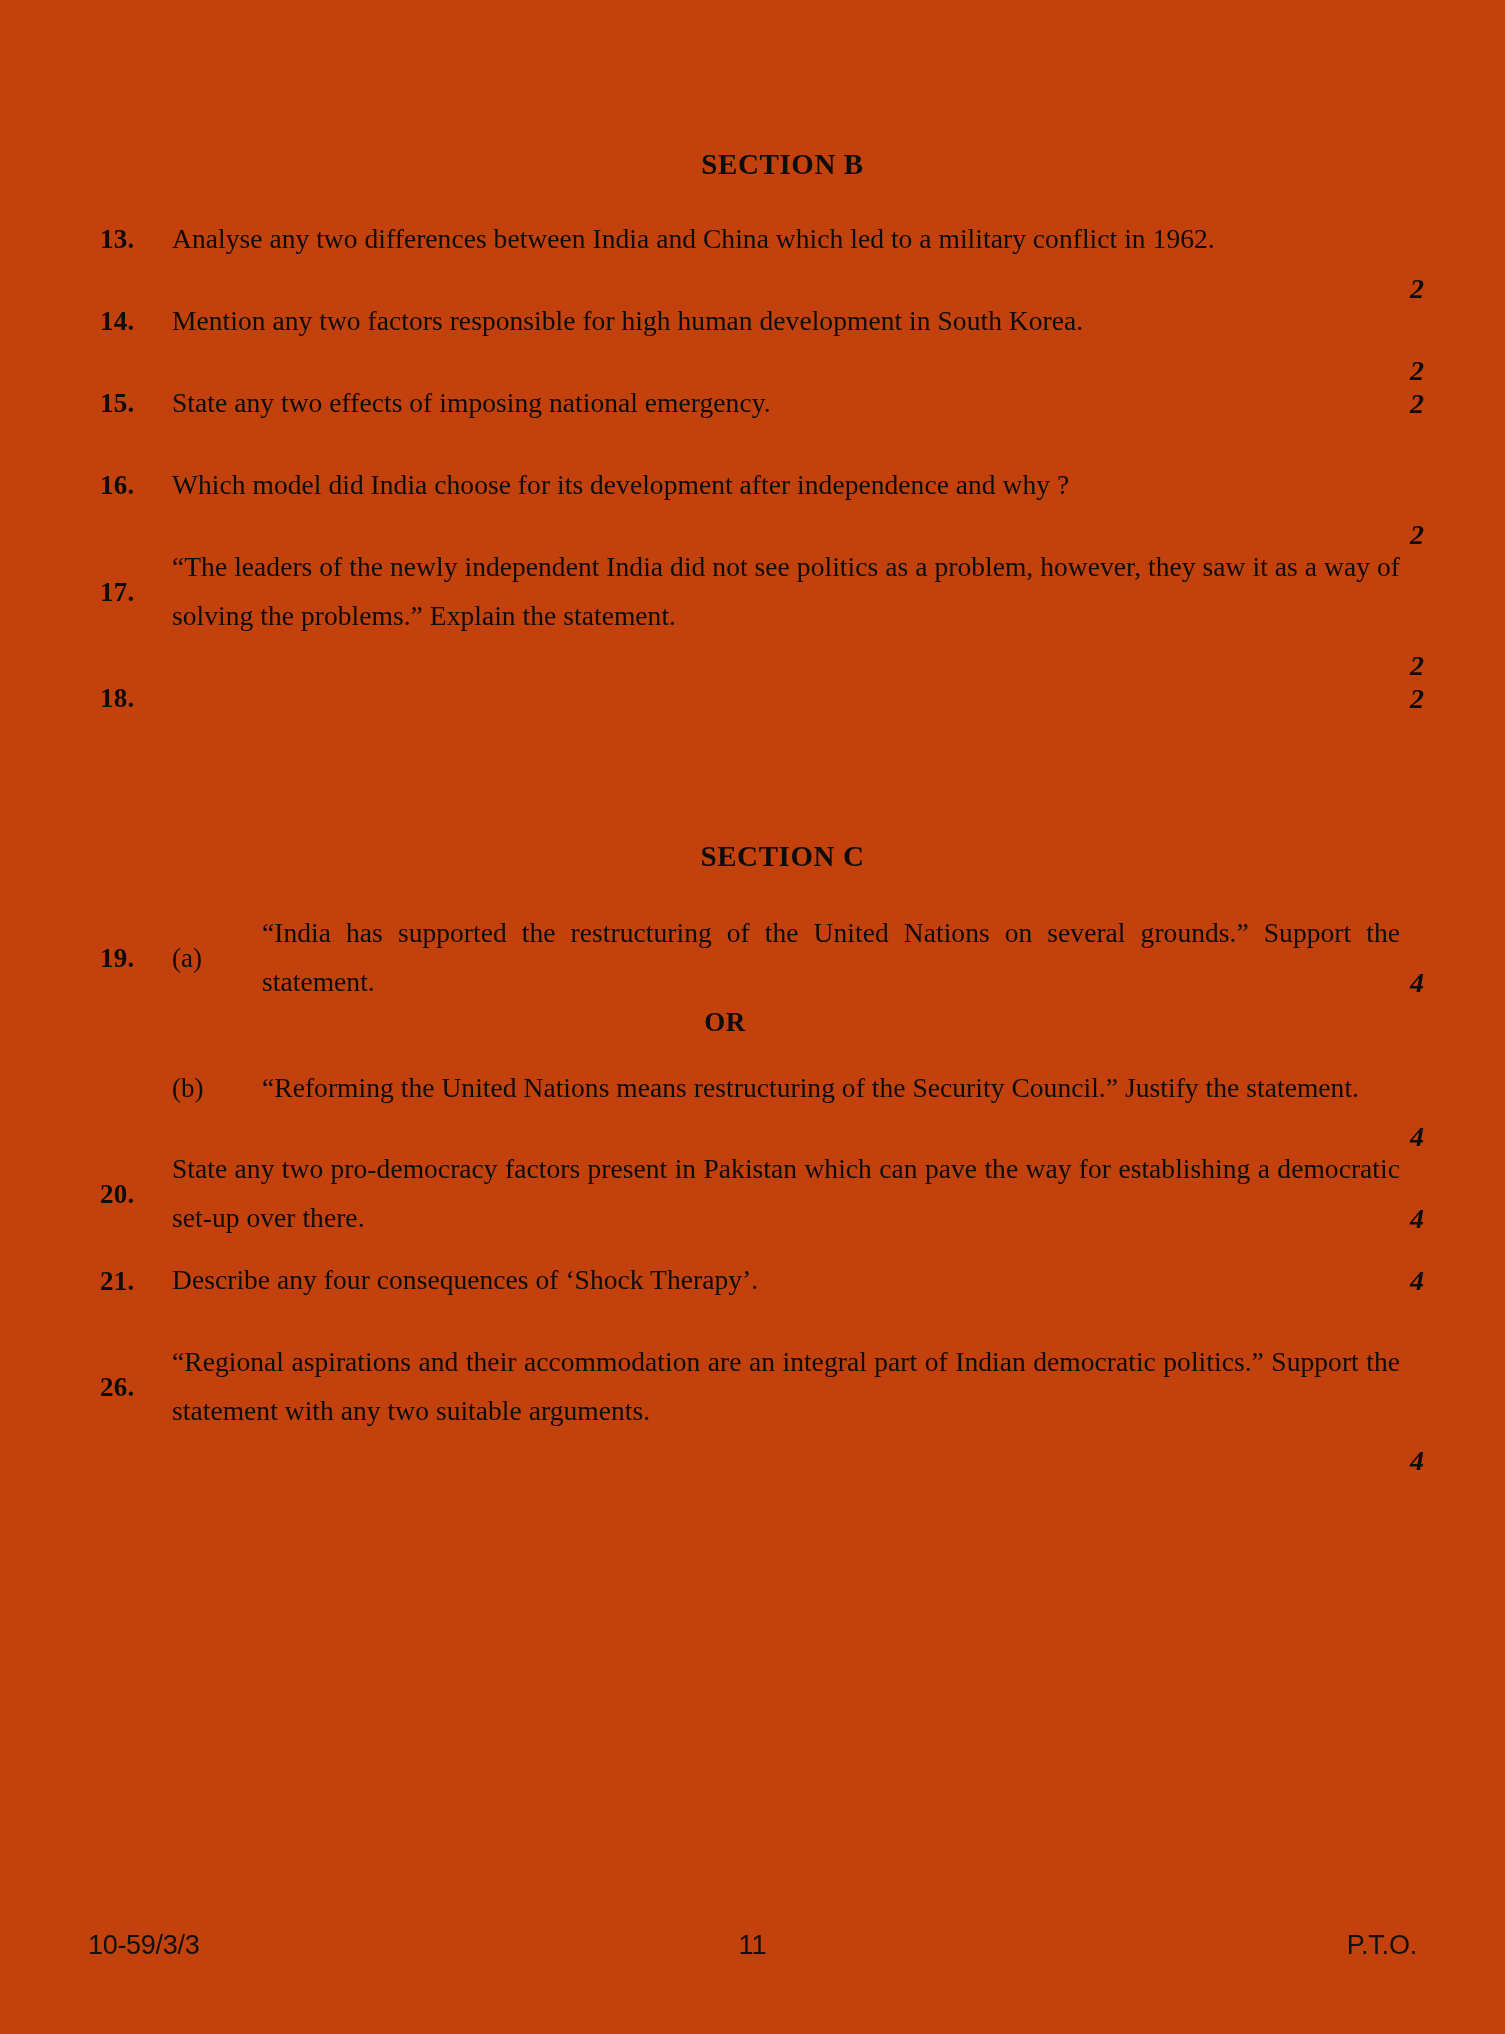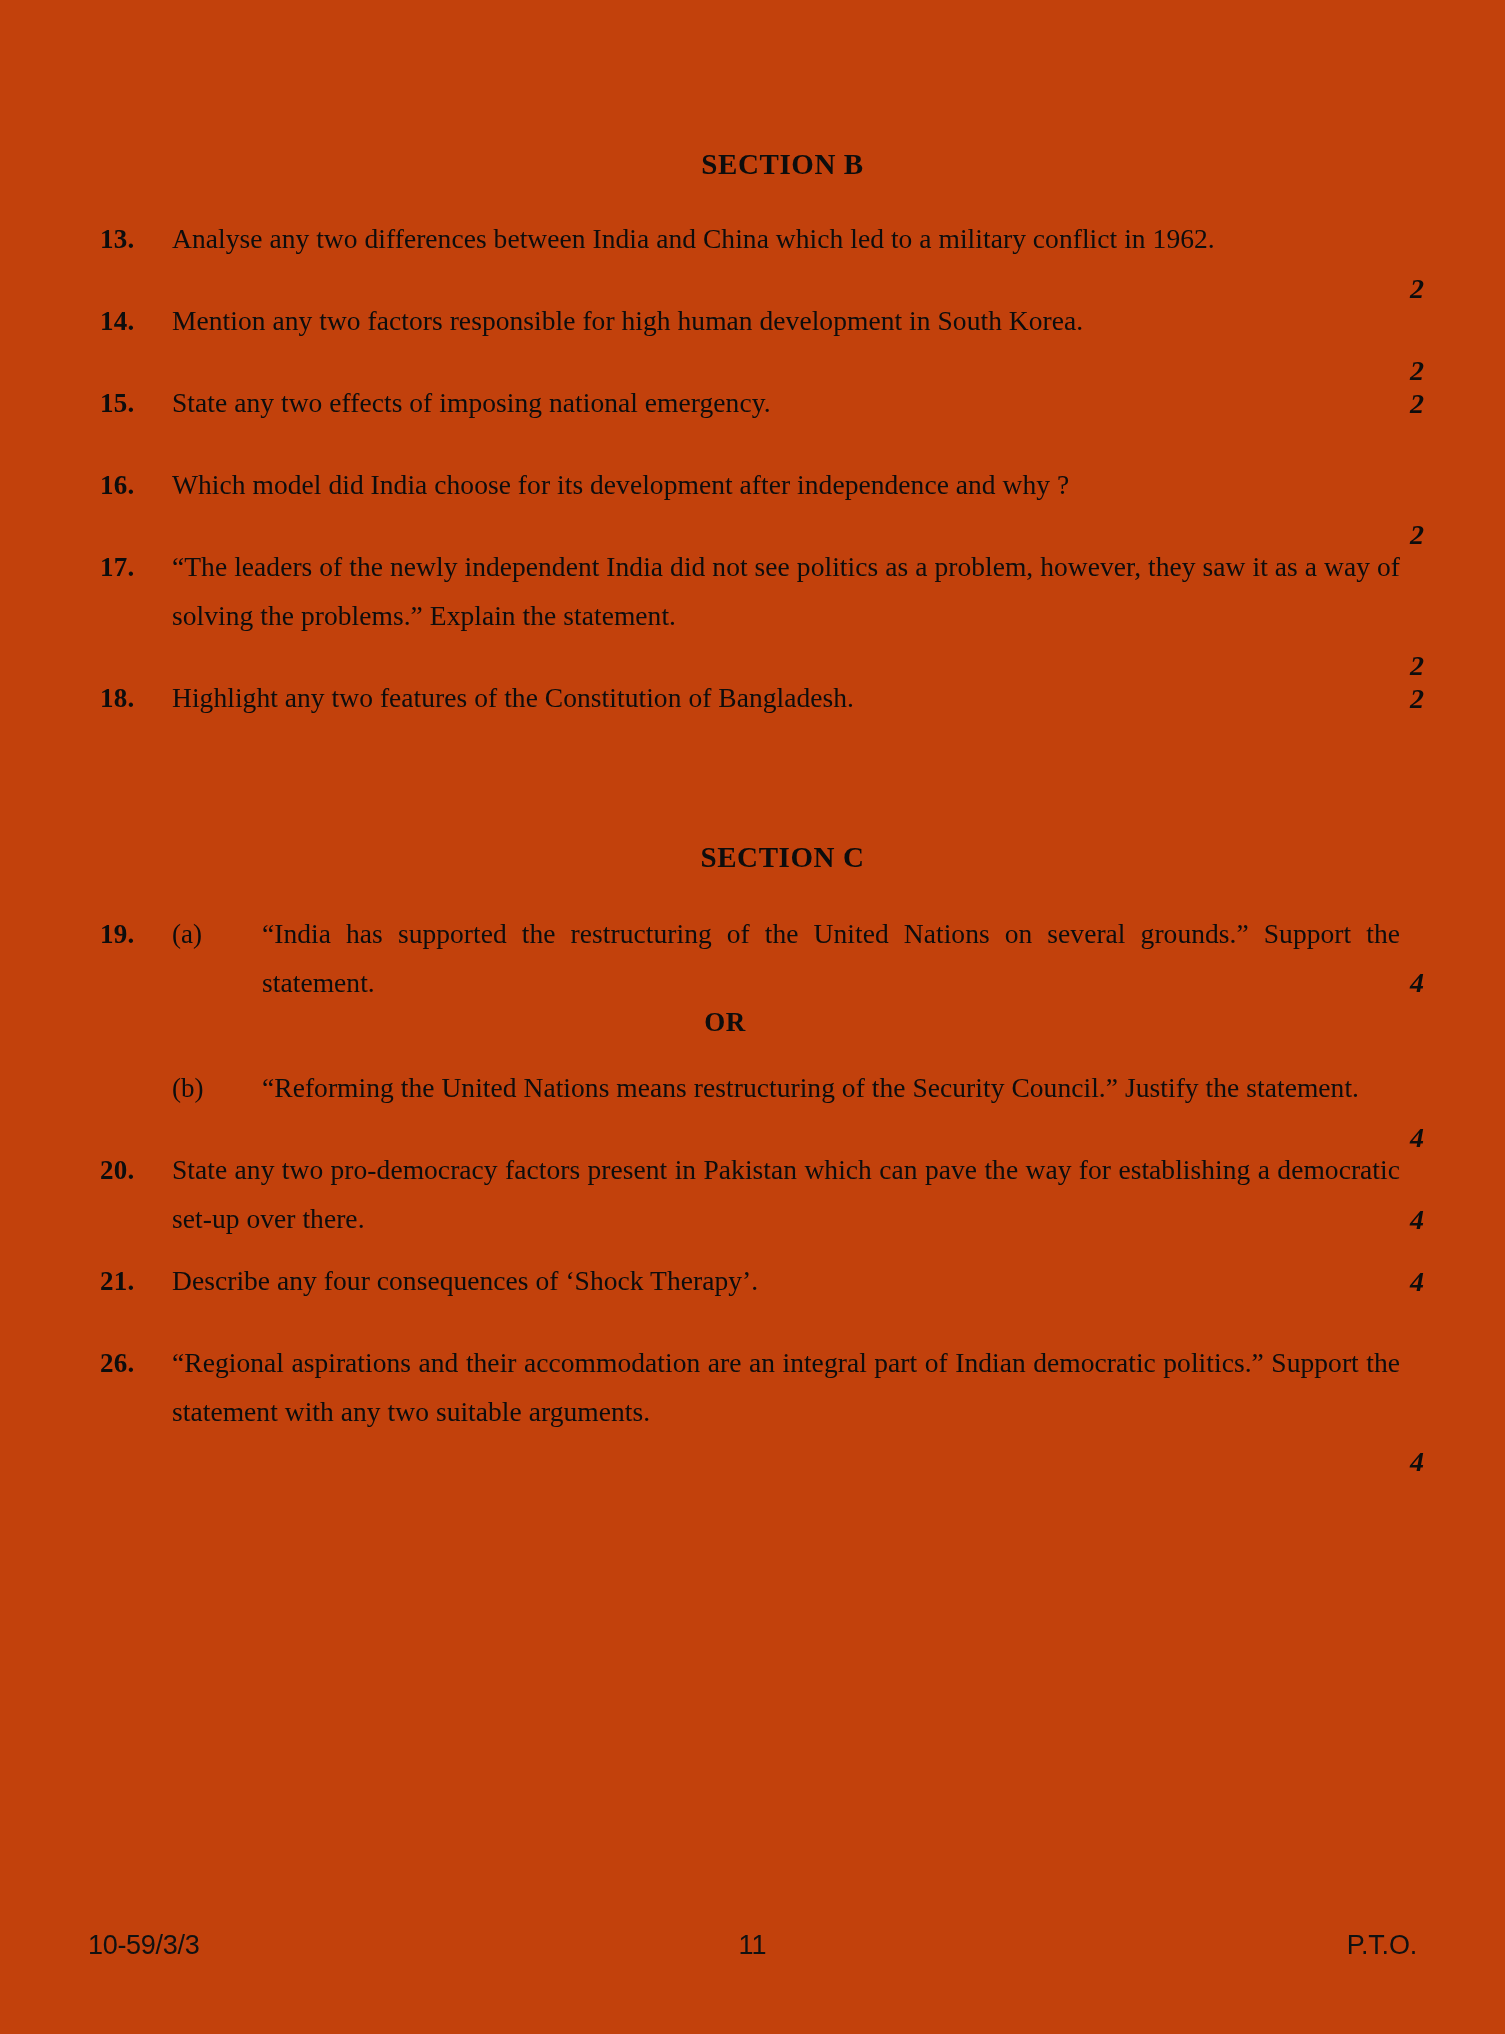--- a/index.html
+++ b/index.html
@@ -33,21 +33,21 @@
     letter-spacing: 0.6px;
     padding-left: 60px;
   }
   .sec-b-heading { margin-top: 148px; }
   .sec-c-heading { margin-top: 118px; }
 
   
   .q {
     position: relative;
     display: flex;
-    align-items: flex-start;
+    align-items: center;
     padding-left: 100px;
     padding-right: 105px;
     margin-top: 30px;
   }
   .q-num {
     flex: 0 0 72px;
     font-weight: bold;
     font-size: 27px;
     line-height: 1.78;
     letter-spacing: 0.2px;
@@ -151,21 +151,20 @@
     </div>
 
     <div class="q" style="margin-top:33px;">
       <div class="q-num">17.</div>
       <div class="q-body">“The leaders of the newly independent India did not see politics as a problem, however, they saw it as a way of solving the problems.” Explain the statement.</div>
       <div class="marks" style="top:97.8px;">2</div>
     </div>
 
     <div class="q" style="margin-top:33px;">
       <div class="q-num">18.</div>
-      <div class="q-body nojustify">Highlight any two features of the Constitution of Bangladesh.</div>
       <div class="marks" style="top:0px;">2</div>
     </div>
 
     <div class="section-heading sec-c-heading">SECTION C</div>
 
     <div class="q" style="margin-top:36px;">
       <div class="q-num">19.</div>
       <div class="q-part">(a)</div>
       <div class="q-body">“India has supported the restructuring of the United Nations on several grounds.” Support the statement.</div>
       <div class="marks" style="top:48.9px;">4</div>

